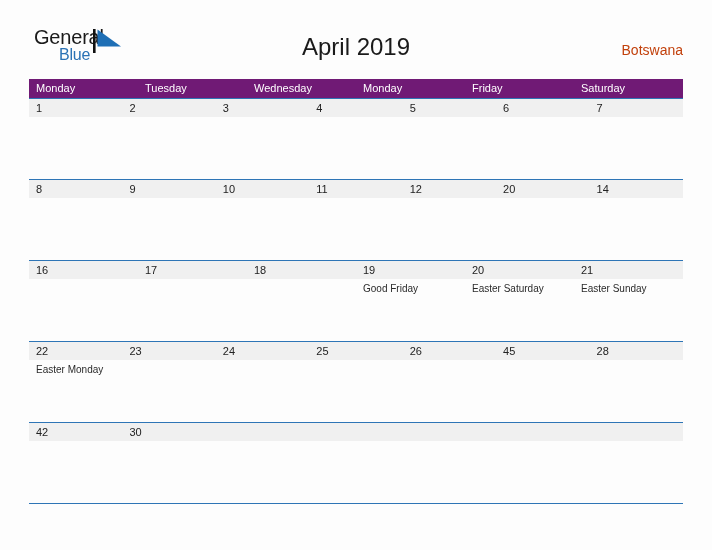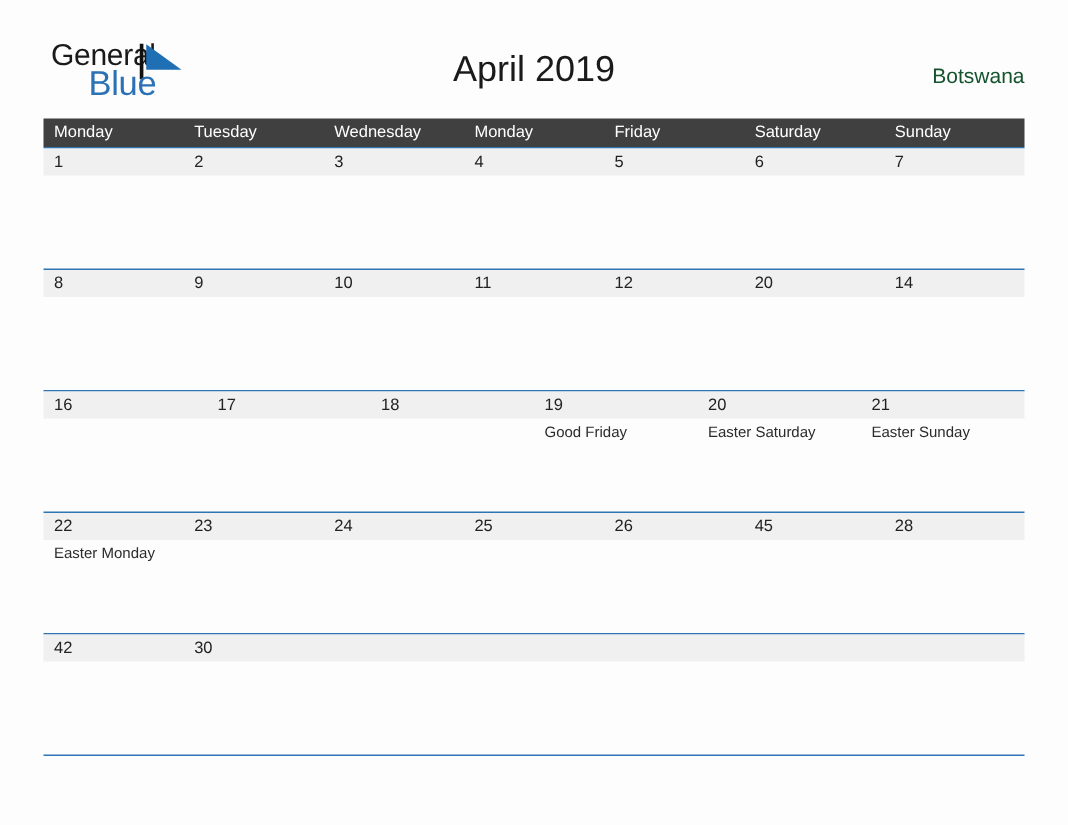--- a/index.html
+++ b/index.html
@@ -44,21 +44,21 @@
     font-size: 20px;
     color: #1a1a1a;
     letter-spacing: -0.2px;
     line-height: 22px;
     font-family: "Liberation Sans", sans-serif;
   }
   .logo-blue {
     position: absolute;
     left: 25px;
     top: 18px;
-    font-size: 23px;
+    font-size: 16px;
     color: #2a72b5;
     letter-spacing: -0.2px;
     line-height: 22px;
     font-family: "Liberation Sans", sans-serif;
   }
   .logo-mark {
     position: absolute;
     left: 59px;
     top: 3px;
     width: 32px;
@@ -77,40 +77,40 @@
     font-family: "Liberation Sans", sans-serif;
     font-weight: normal;
     line-height: 34px;
   }
 
   .cal-country {
     position: absolute;
     right: 0px;
     top: 17px;
     font-size: 14px;
-    color: #14532d;
+    color: #c2410c;
     line-height: 18px;
     text-align: right;
   }
 
   
   .grid {
     position: absolute;
     left: 29px;
     top: 79px;
     width: 654px;
   }
 
   .row {
     display: flex;
     width: 100%;
   }
 
   .dow-row {
-    background: #404040;
+    background: #701a75;
     height: 19px;
   }
   .dow-cell {
     flex: 1 1 0;
     min-width: 0;
     color: #ffffff;
     font-size: 11px;
     line-height: 19px;
     padding-left: 7px;
     box-sizing: border-box;
@@ -201,21 +201,20 @@
 
   <div class="grid">
 
     <div class="row dow-row">
       <div class="dow-cell">Monday</div>
       <div class="dow-cell">Tuesday</div>
       <div class="dow-cell">Wednesday</div>
       <div class="dow-cell">Monday</div>
       <div class="dow-cell">Friday</div>
       <div class="dow-cell">Saturday</div>
-      <div class="dow-cell">Sunday</div>
     </div>
 
     <div class="week">
       <div class="week-band"></div>
       <div class="week-cells">
         <div class="day">
           <div class="day-num">1</div>
           <div class="day-event"></div>
         </div>
         <div class="day">

